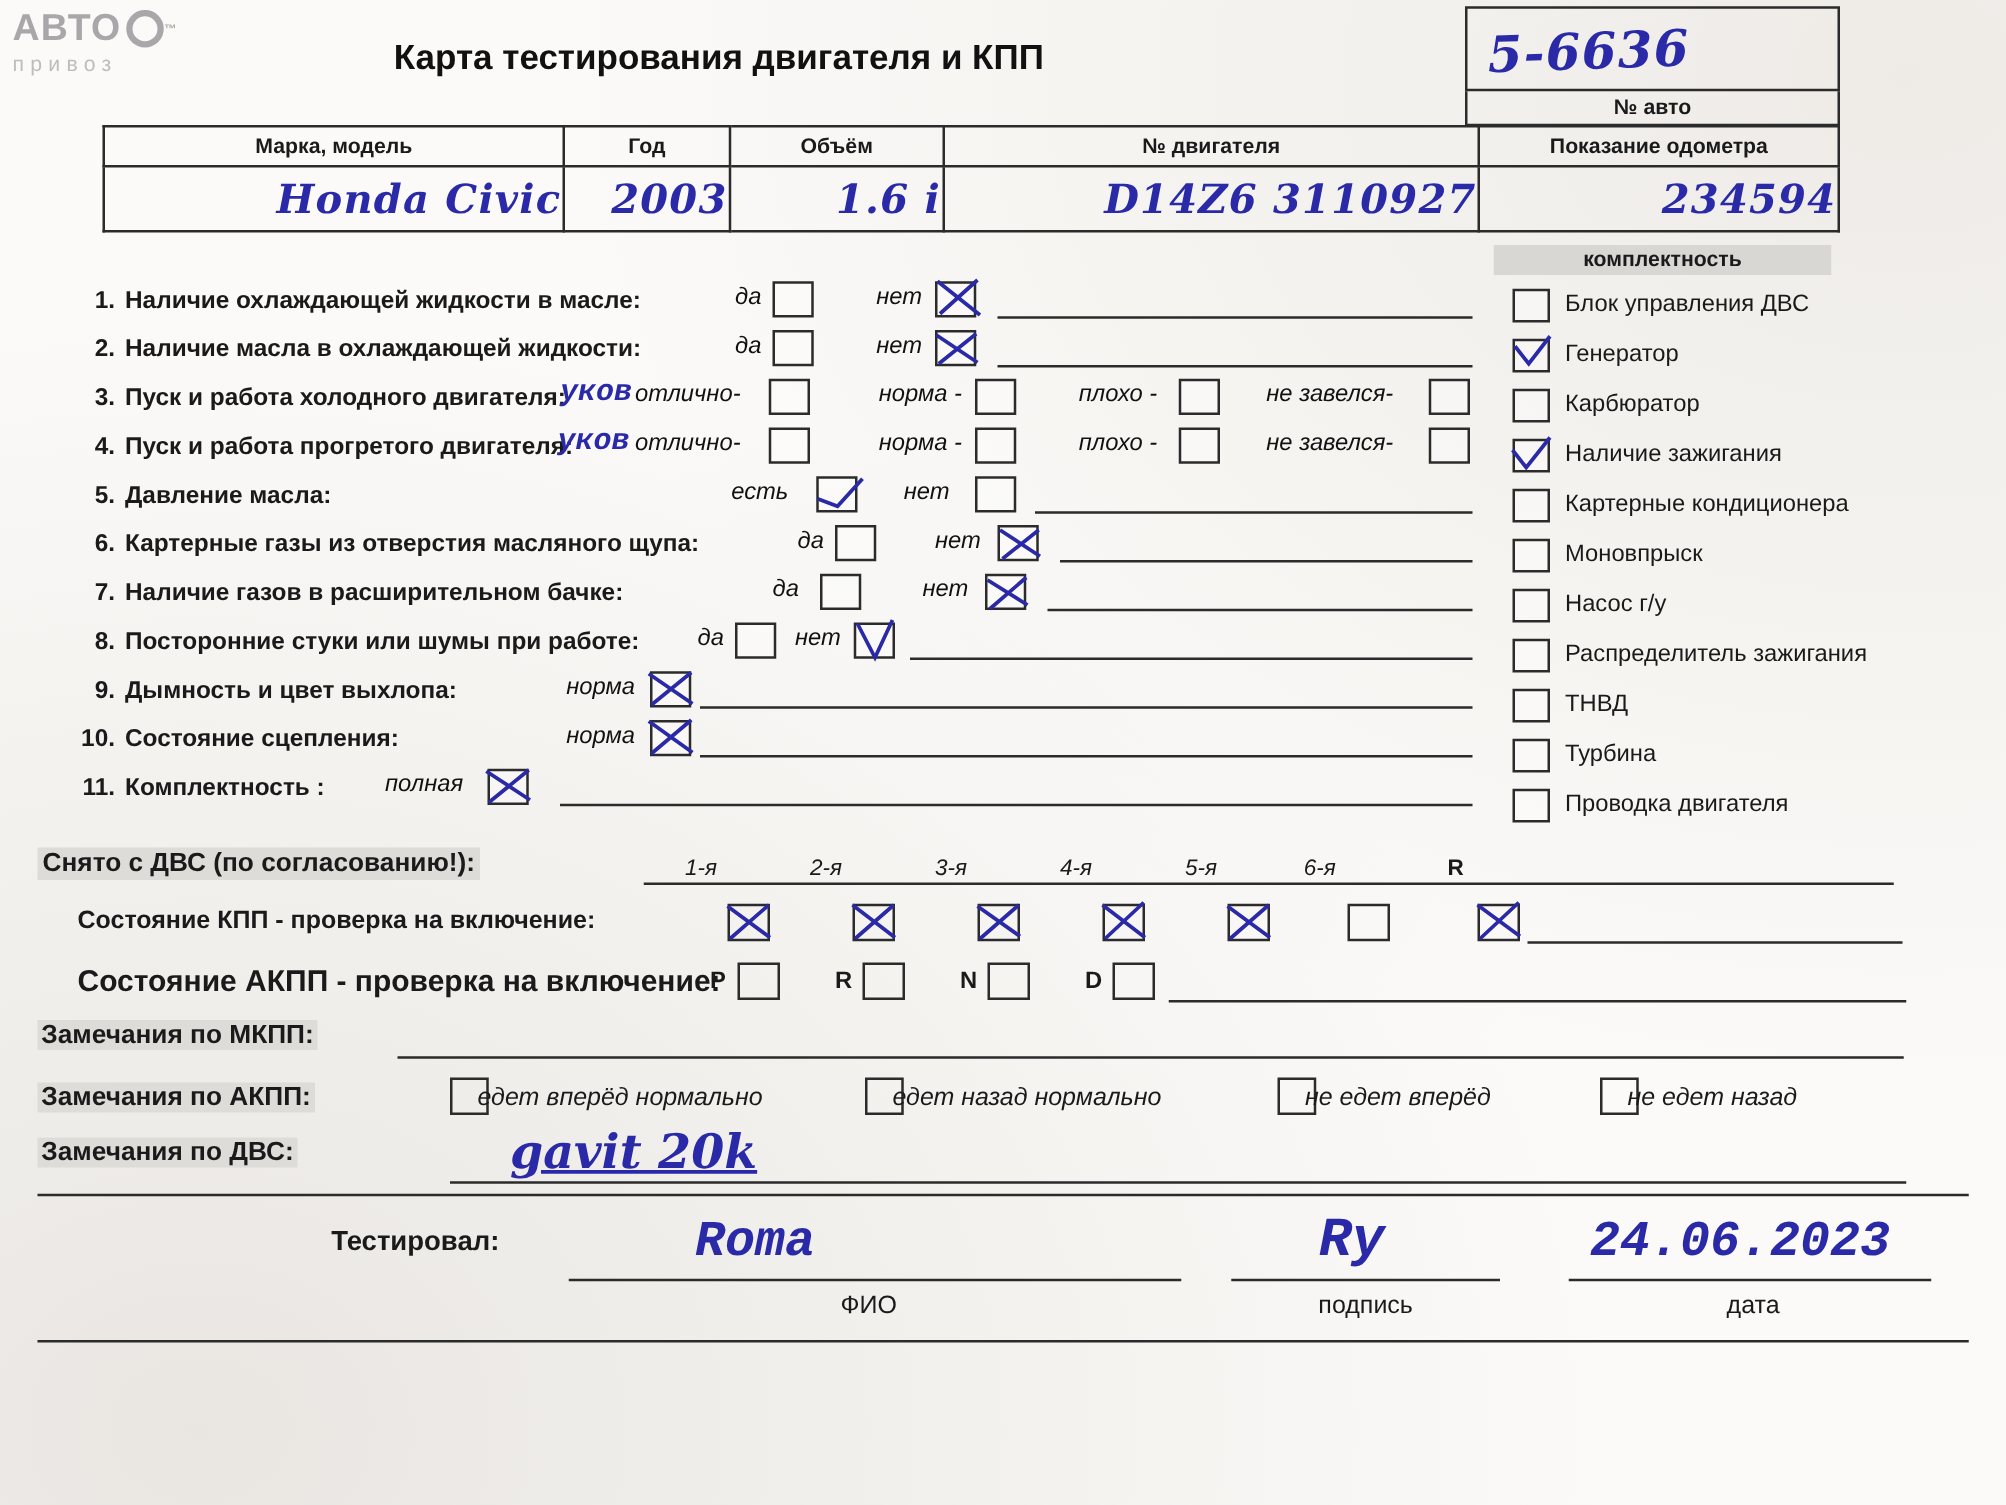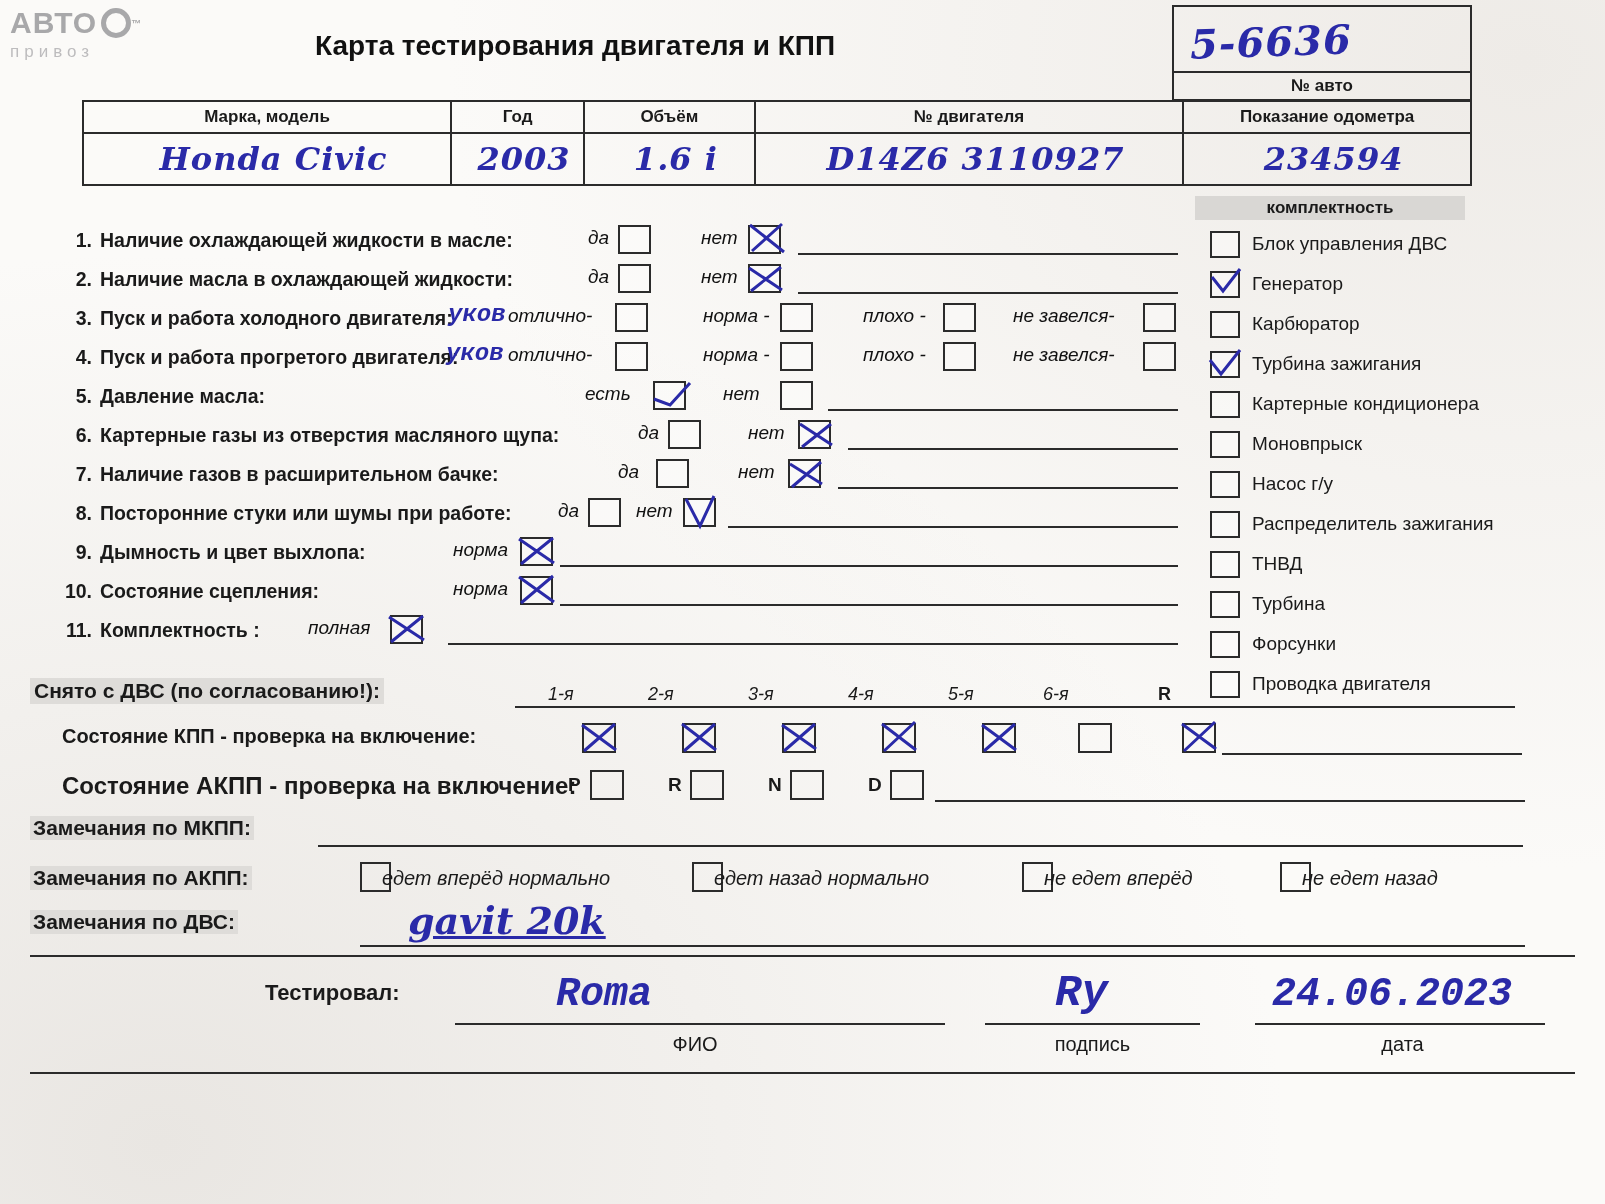--- a/index.html
+++ b/index.html
@@ -106,21 +106,21 @@
   }
   .infotable td {
     border: 2px solid #2b2b2b;
     height: 28px;
     text-align: center;
     font-size: 17px;
     font-weight: bold;
   }
   .infotable td.val {
     height: 48px;
-    text-align: center;
+    text-align: right;
     padding-left: 14px;
   }
   .v-hand {
     font-family: "DejaVu Serif", serif;
     color: #2a2aa8;
     font-style: italic;
     font-weight: bold;
     font-size: 32px;
     letter-spacing: 1px;
     white-space: nowrap;
@@ -547,21 +547,21 @@
       <span class="kompl-box"></span>
       <span class="kompl-lab">Карбюратор</span>
     </div>
     <div class="kompl-row">
       <span class="kompl-box"></span>
       <span class="mark" style="left:-4px;top:0px">
         <svg width="44" height="36">
             <path d="M4 12 L15 26 L34 2" stroke="#2a2aa8" stroke-width="3" fill="none"></path>
           </svg>
       </span>
-      <span class="kompl-lab">Турбина зажигания</span>
+      <span class="kompl-lab">Наличие зажигания</span>
     </div>
     <div class="kompl-row">
       <span class="kompl-box"></span>
       <span class="kompl-lab">Картерные кондиционера</span>
     </div>
     <div class="kompl-row">
       <span class="kompl-box"></span>
       <span class="kompl-lab">Моновпрыск</span>
     </div>
     <div class="kompl-row">
@@ -572,24 +572,20 @@
       <span class="kompl-box"></span>
       <span class="kompl-lab">Распределитель зажигания</span>
     </div>
     <div class="kompl-row">
       <span class="kompl-box"></span>
       <span class="kompl-lab">ТНВД</span>
     </div>
     <div class="kompl-row">
       <span class="kompl-box"></span>
       <span class="kompl-lab">Турбина</span>
-    </div>
-    <div class="kompl-row">
-      <span class="kompl-box"></span>
-      <span class="kompl-lab">Форсунки</span>
     </div>
     <div class="kompl-row">
       <span class="kompl-box"></span>
       <span class="kompl-lab">Проводка двигателя</span>
     </div>
   </div>
 
   <div class="snyato">Снято с ДВС (по согласованию!):</div>
   <div class="snyato-line"></div>
 

